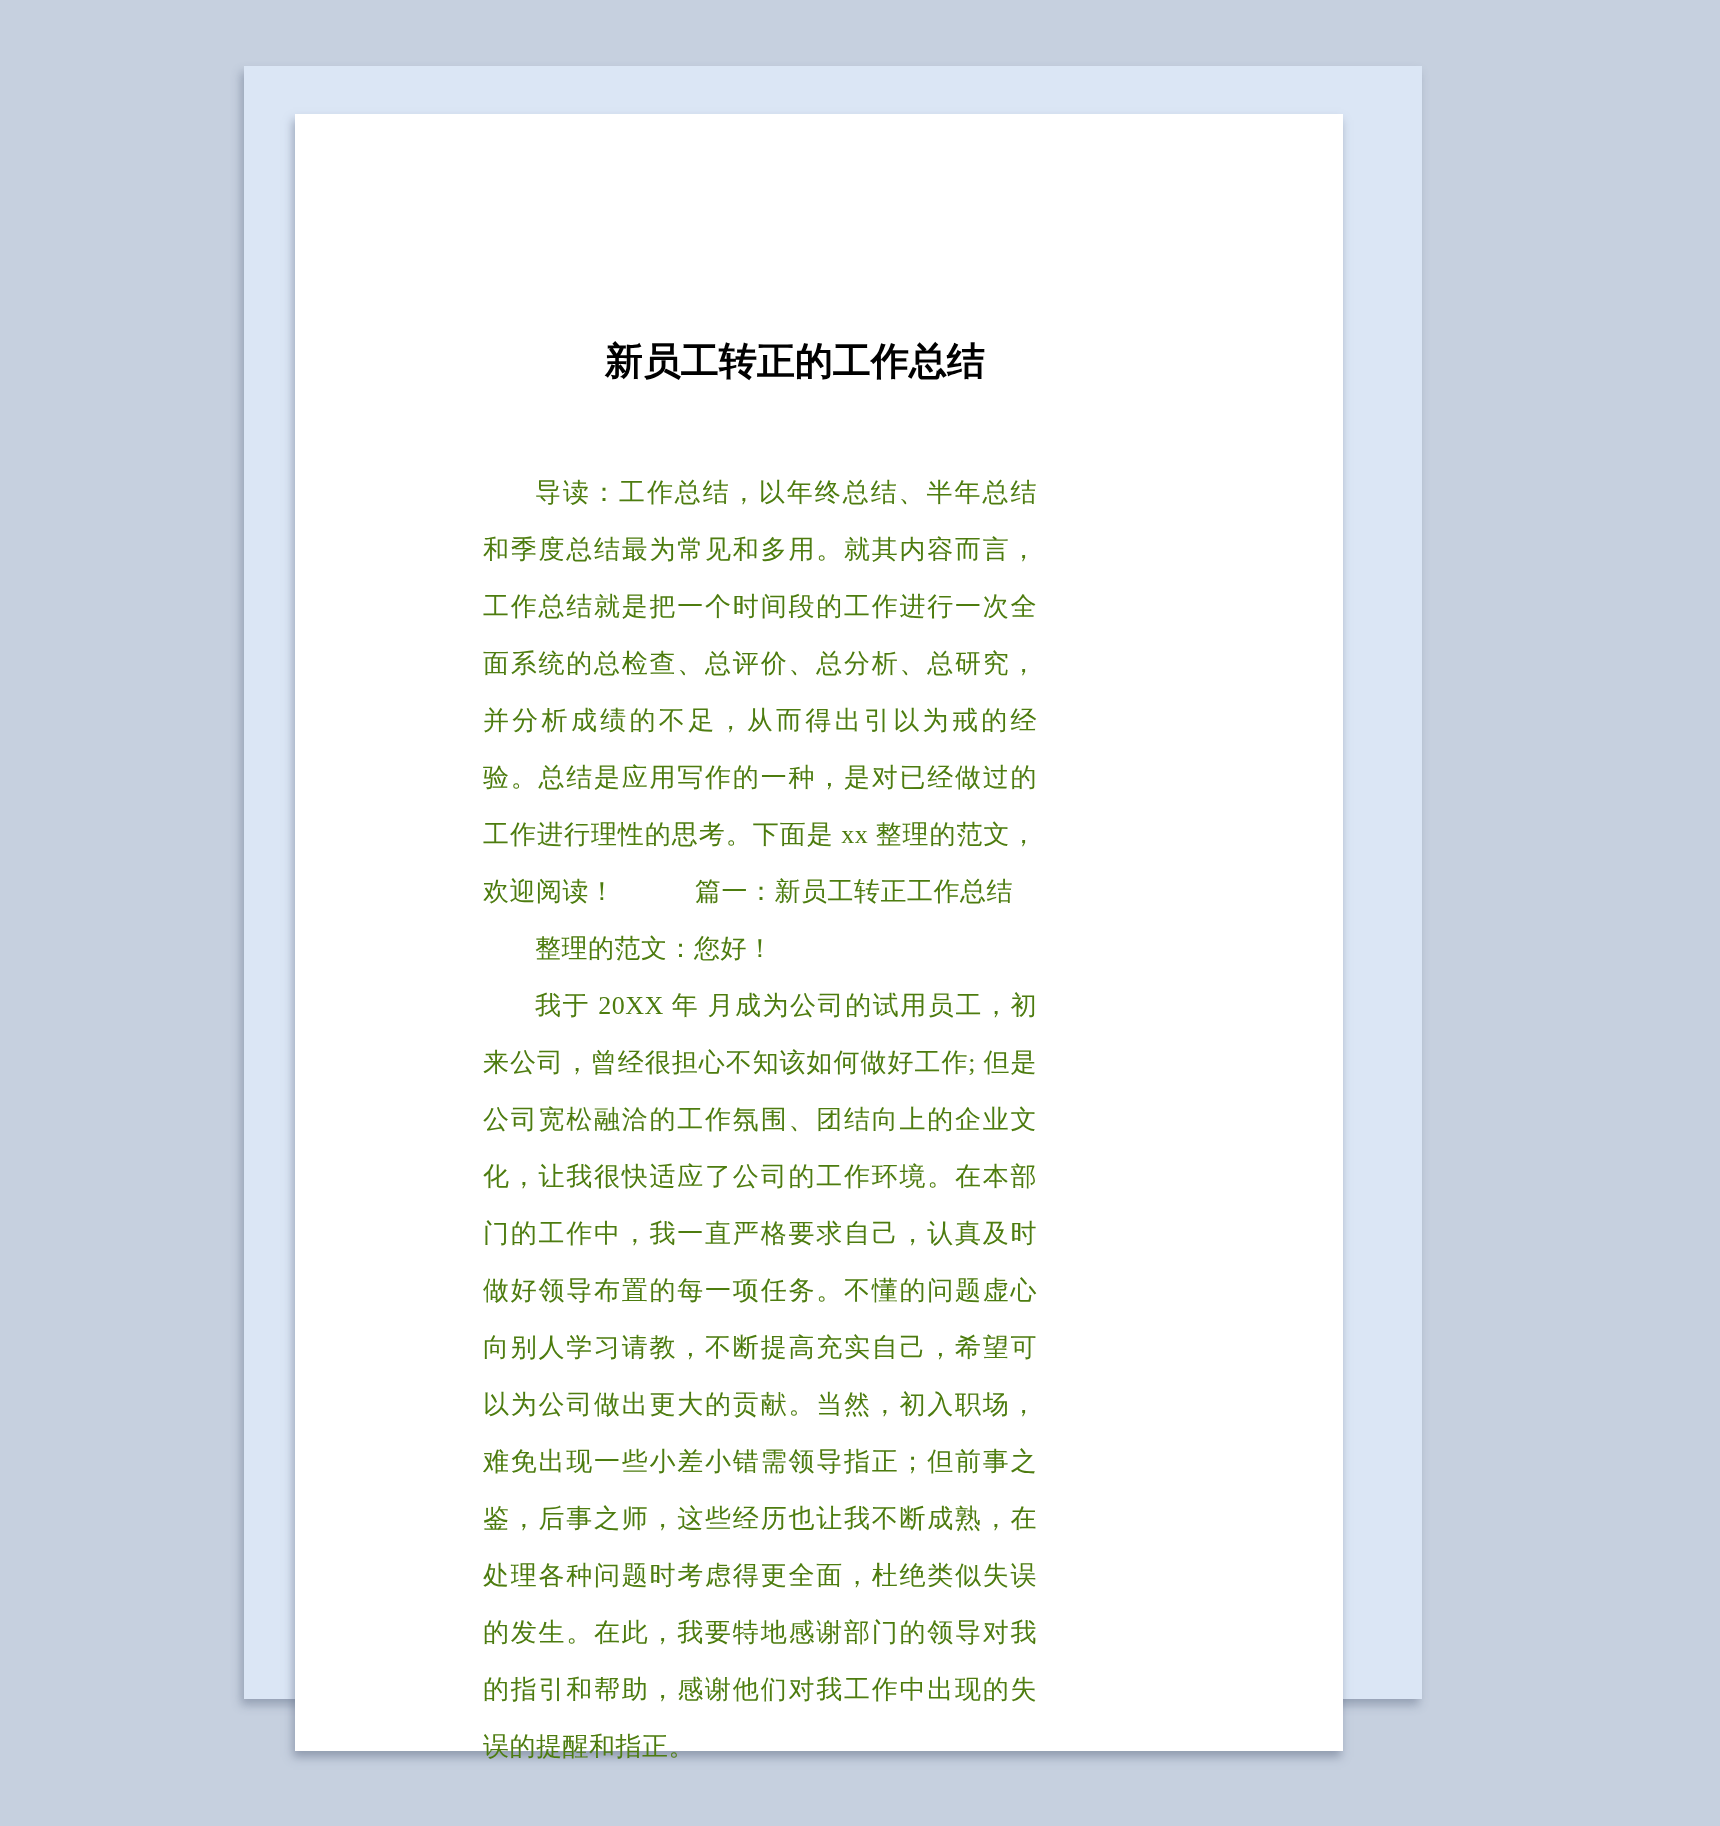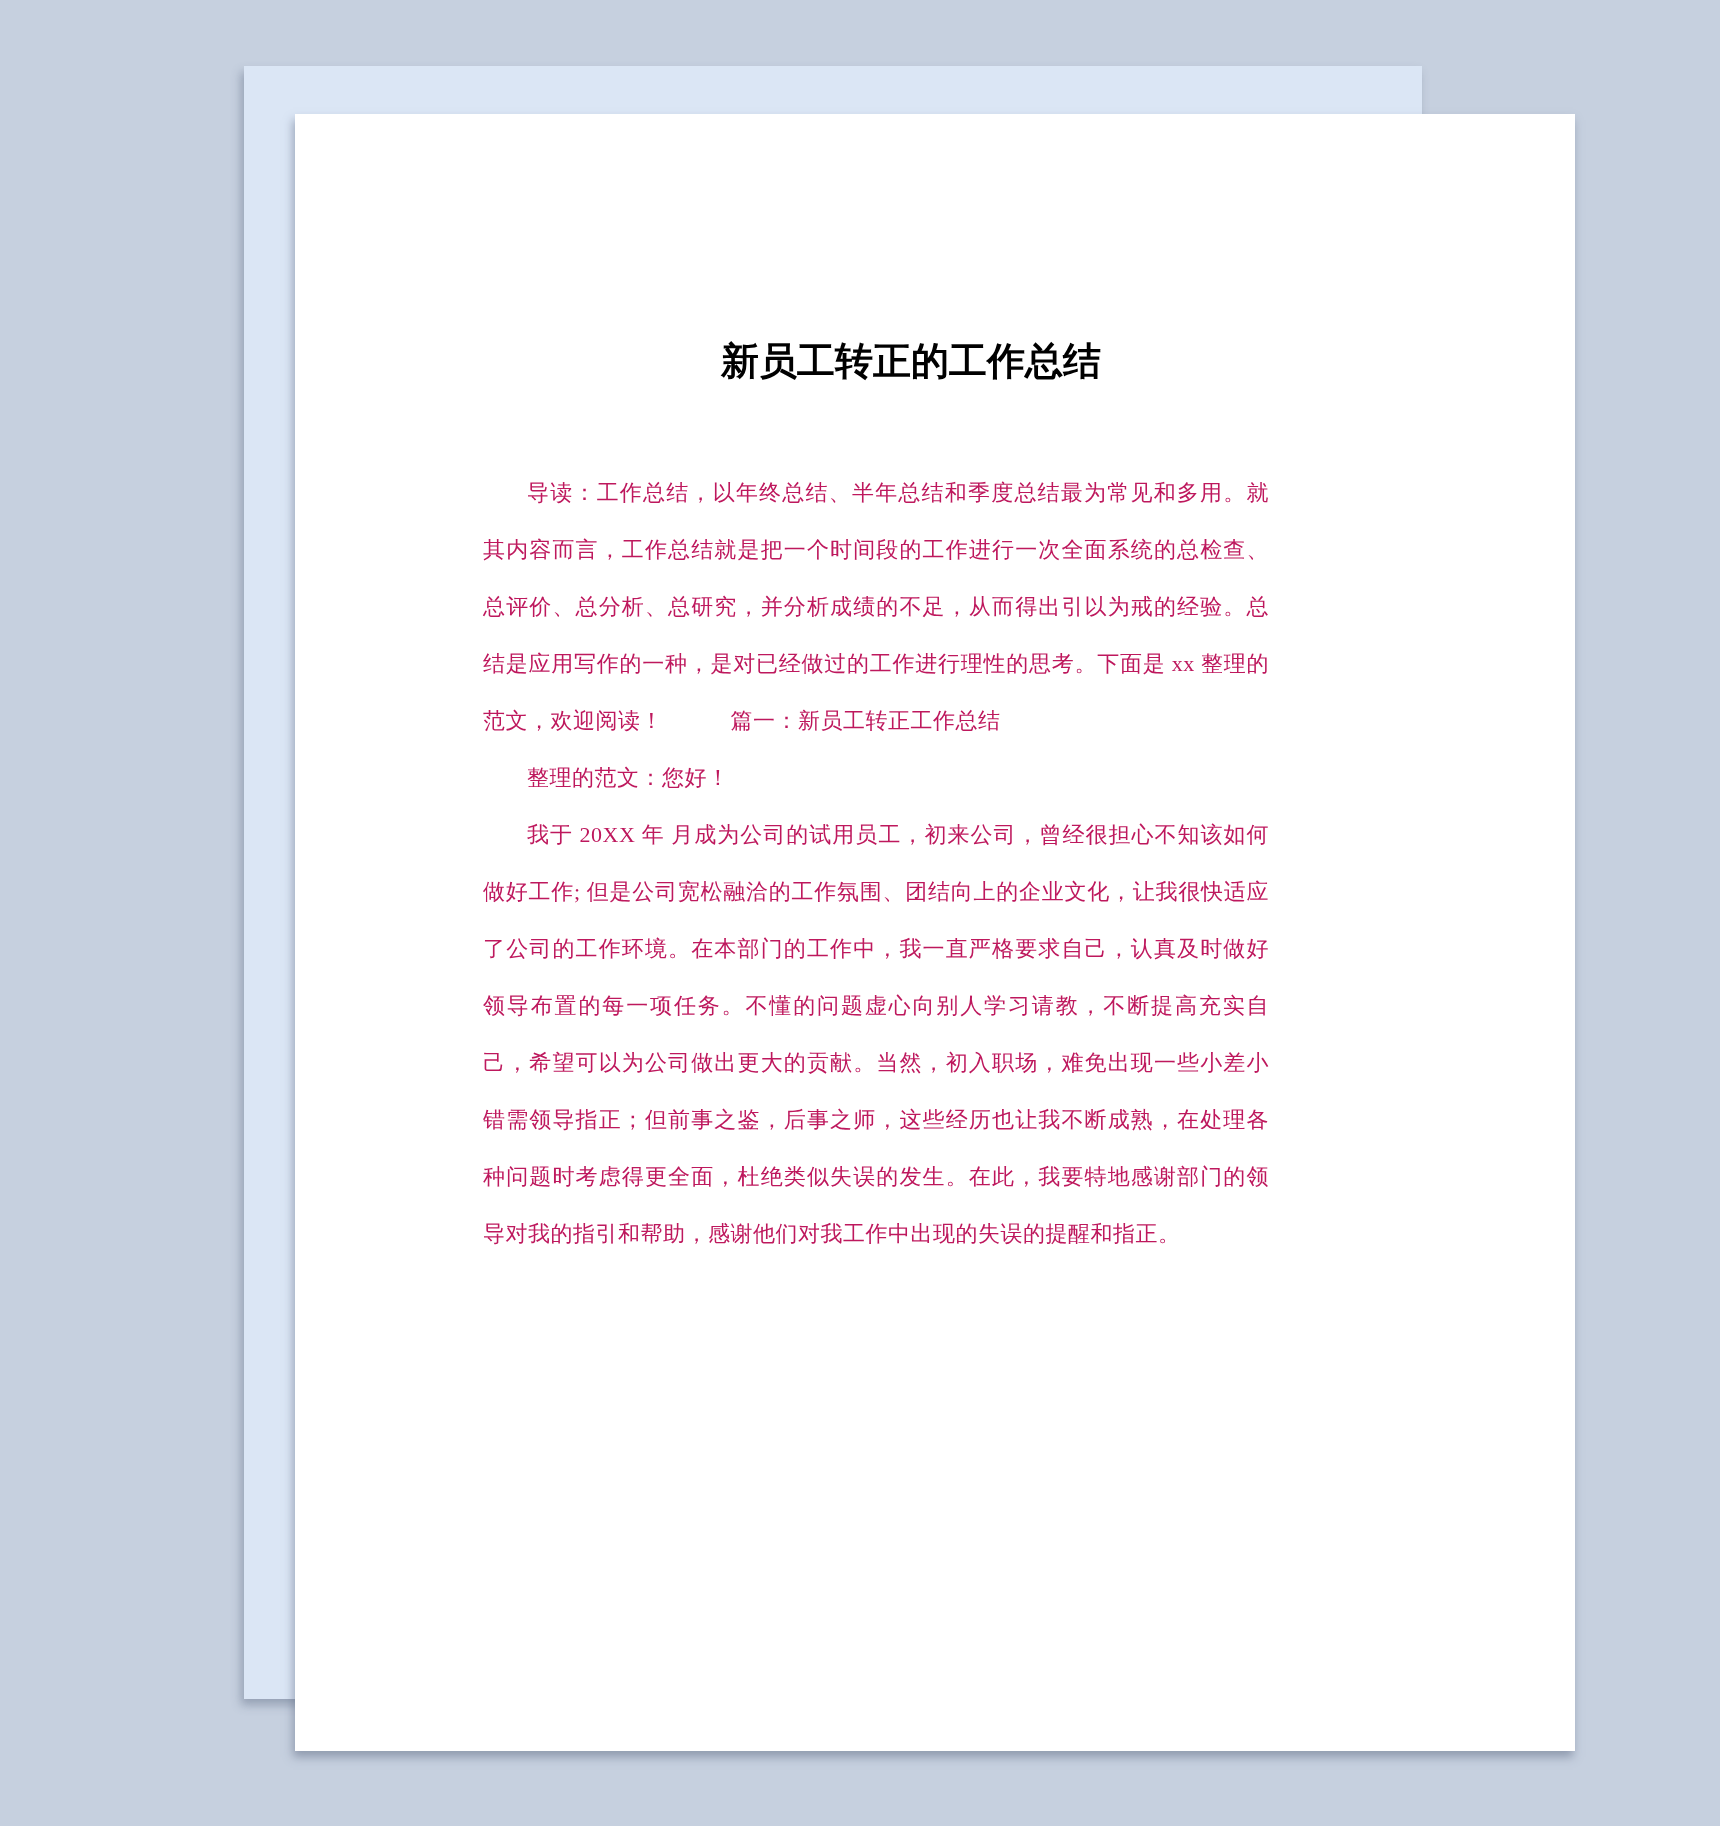--- a/index.html
+++ b/index.html
@@ -24,21 +24,21 @@
     top: 66px;
     width: 1178px;
     height: 1633px;
     background: #dbe6f5;
     box-shadow: -3px 6px 9px rgba(92, 104, 128, 0.45);
   }
   .front-page {
     position: absolute;
     left: 295px;
     top: 114px;
-    width: 1280px;
+    width: 1048px;
     height: 1637px;
     background: #ffffff;
     box-shadow: -2px 6px 9px rgba(92, 104, 128, 0.5);
     box-sizing: border-box;
     padding: 222px 306px 0 188px;
   }
   .doc-title {
     margin: 0;
     position: relative;
     left: 35px;
@@ -49,23 +49,23 @@
     font-size: 38px;
     line-height: 50px;
     color: #000000;
     letter-spacing: 0px;
   }
   .doc-body {
     margin-top: 78px;
   }
   .doc-body p {
     margin: 0;
-    font-size: 22px;
+    font-size: 26px;
     line-height: 57px;
-    color: #be185d;
+    color: #4d7c0f;
     text-align: justify;
     text-justify: inter-character;
     text-align-last: left;
     text-indent: 2em;
     letter-spacing: 0.5px;
   }
 </style>
 </head>
 <body>
 

